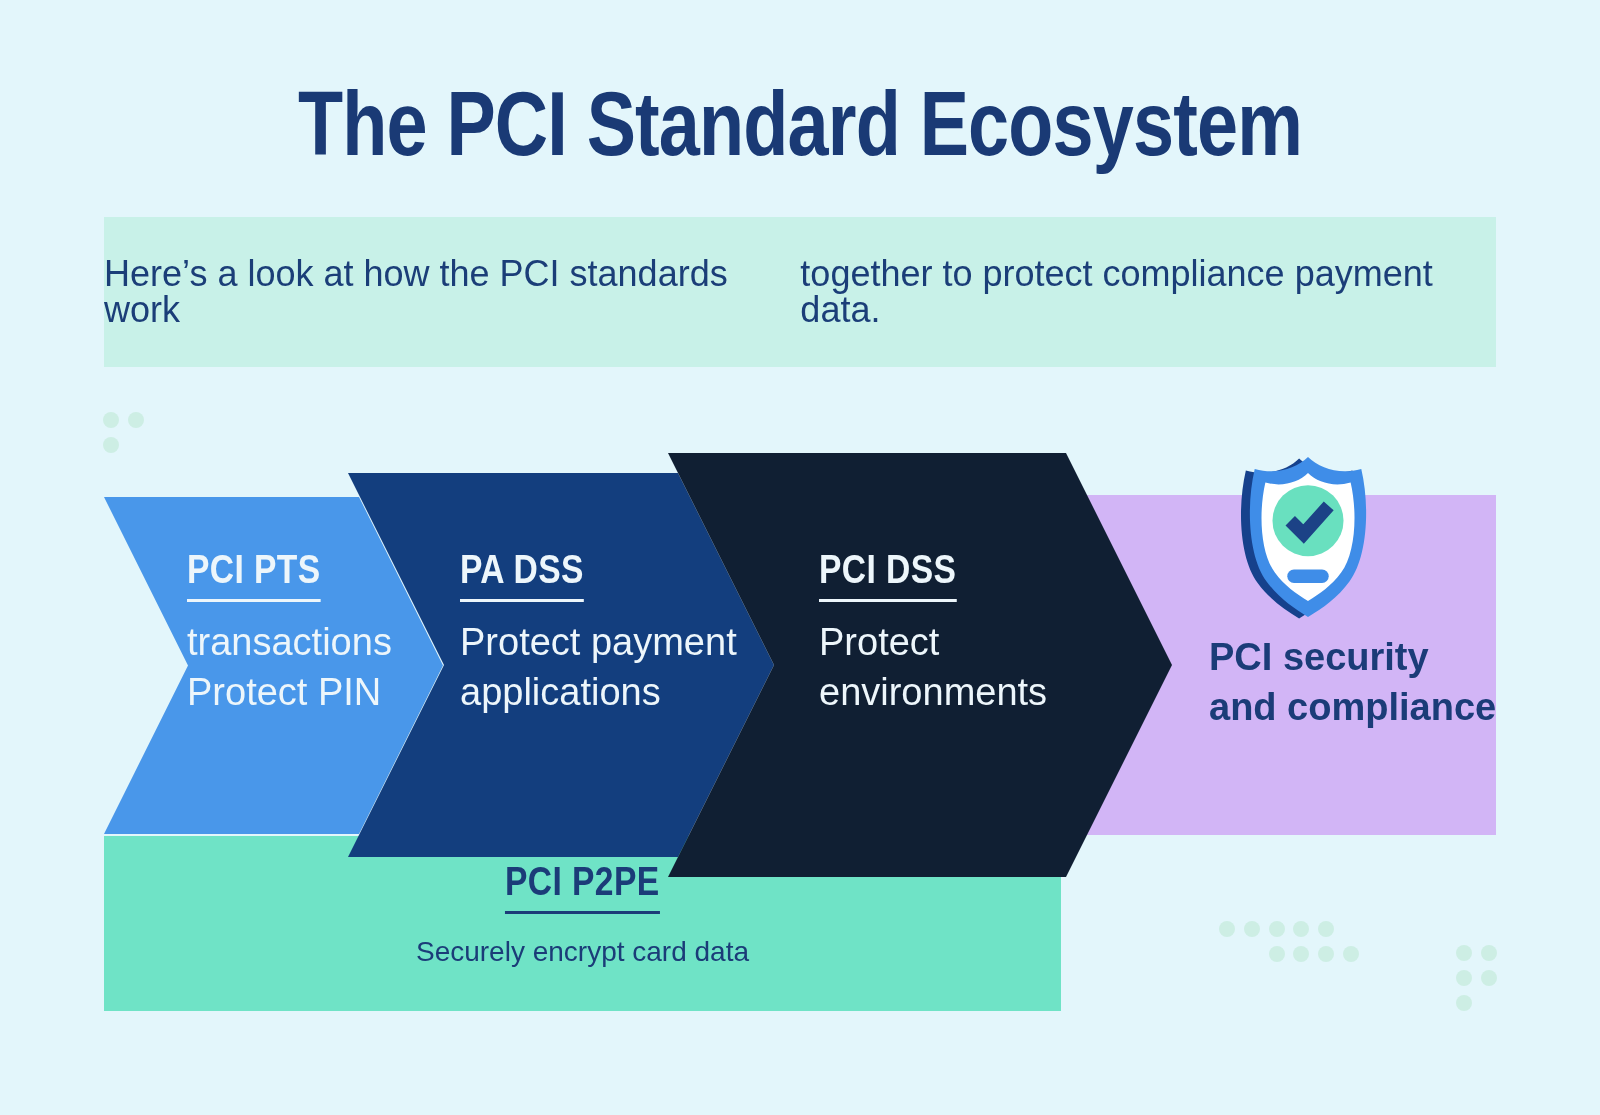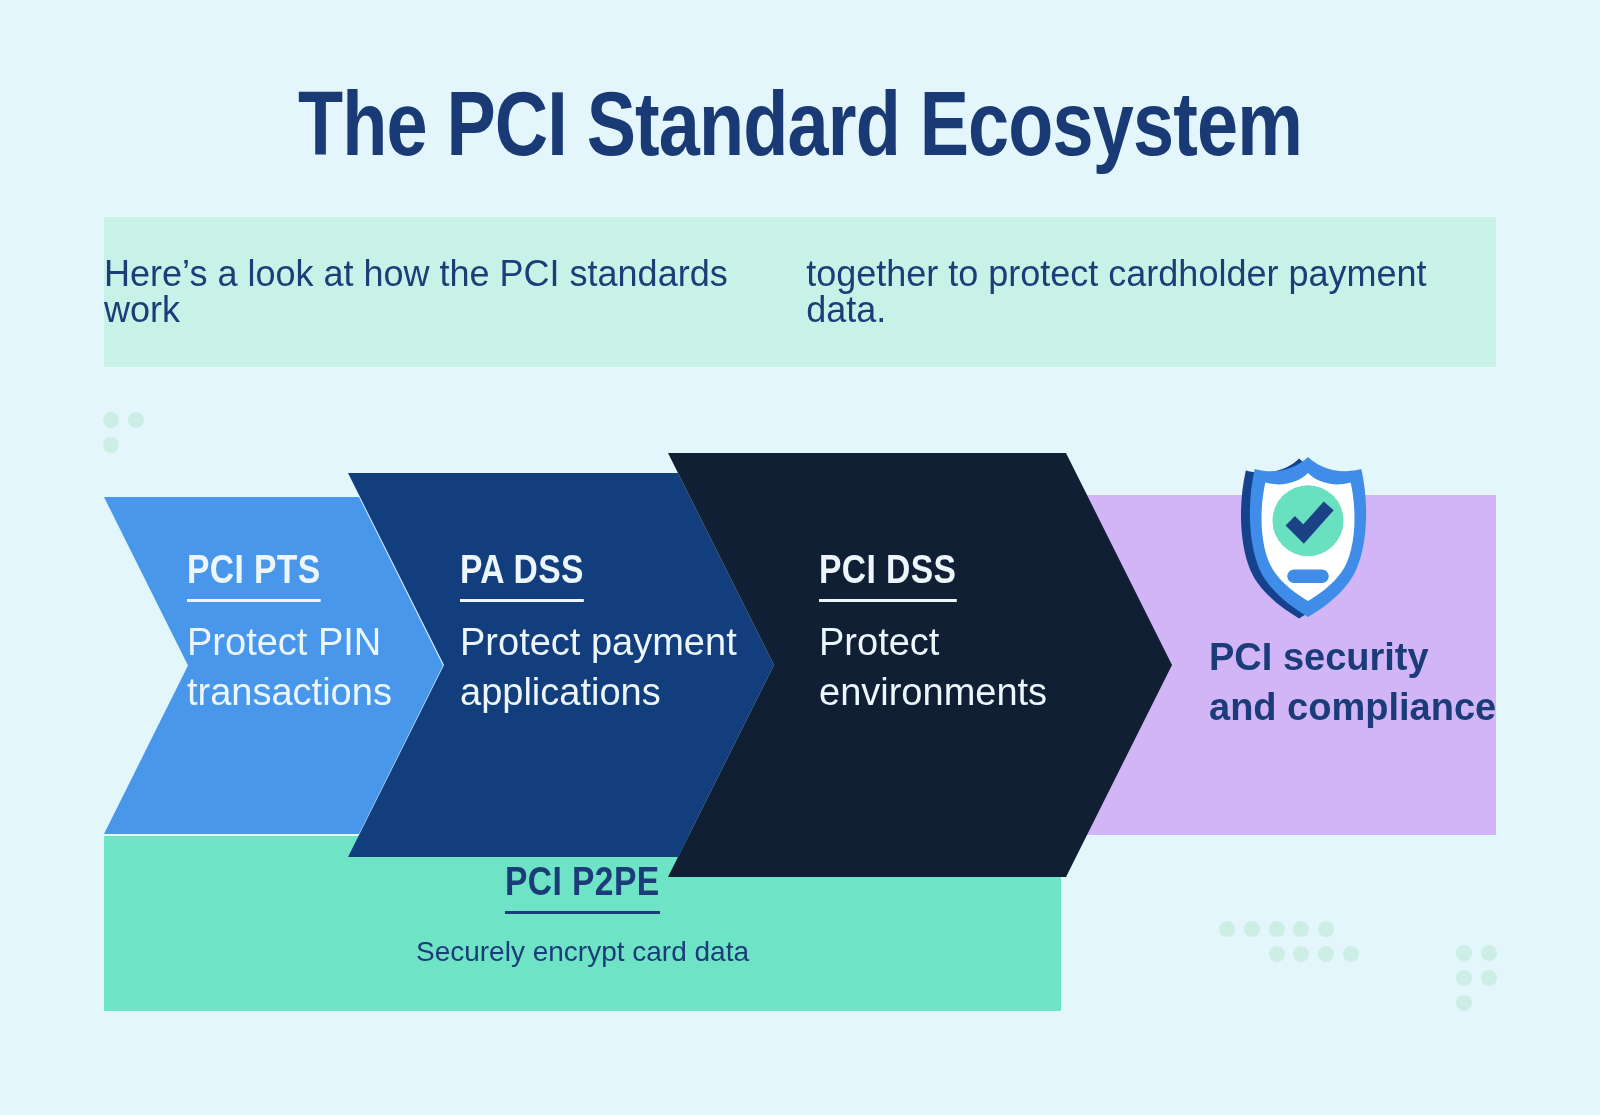--- a/index.html
+++ b/index.html
@@ -54,21 +54,21 @@
 </style>
 </head>
 <body>
 
 <div class="canvas">
 
   <div class="title">The PCI Standard Ecosystem</div>
 
   <div class="banner">
     <div>Here’s a look at how the PCI standards work</div>
-    <div>together to protect cardholder payment data.</div>
+    <div>together to protect compliance payment data.</div>
   </div>
 
   <div id="decor">
       <span class="dot" style="left: 103px; top: 412px; background: rgb(205, 238, 228);"></span>
       <span class="dot" style="left: 128px; top: 412px; background: rgb(205, 238, 228);"></span>
       <span class="dot" style="left: 103px; top: 437px; background: rgb(205, 238, 228);"></span>
       <span class="dot" style="left: 1219px; top: 921px; background: rgb(205, 238, 228);"></span>
       <span class="dot" style="left: 1244px; top: 921px; background: rgb(205, 238, 228);"></span>
       <span class="dot" style="left: 1269px; top: 921px; background: rgb(205, 238, 228);"></span>
       <span class="dot" style="left: 1293px; top: 921px; background: rgb(205, 238, 228);"></span>
@@ -89,22 +89,22 @@
 
   <svg class="arrows-svg" viewBox="0 0 1600 1115">
     <polygon points="104,497 359,497 443,665.5 359,834 104,834 188,665.5" fill="#4997ea"></polygon>
     <polygon points="348,473 678,473 774,665 678,857 348,857 444,665" fill="#133e7e"></polygon>
     <polygon points="668,453 1066,453 1172,665 1066,877 668,877 774,665" fill="#101f33"></polygon>
   </svg>
 
   <div class="chevron-label" style="left:187px;top:546px;">
     <span class="chevron-heading">PCI PTS</span>
     <div class="chevron-body">
+      <div>transactions</div>
       <div>Protect PIN</div>
-      <div>transactions</div>
     </div>
   </div>
 
   <div class="chevron-label" style="left:460px;top:546px;">
     <span class="chevron-heading">PA DSS</span>
     <div class="chevron-body">
       <div>Protect payment</div>
       <div>applications</div>
     </div>
   </div>

